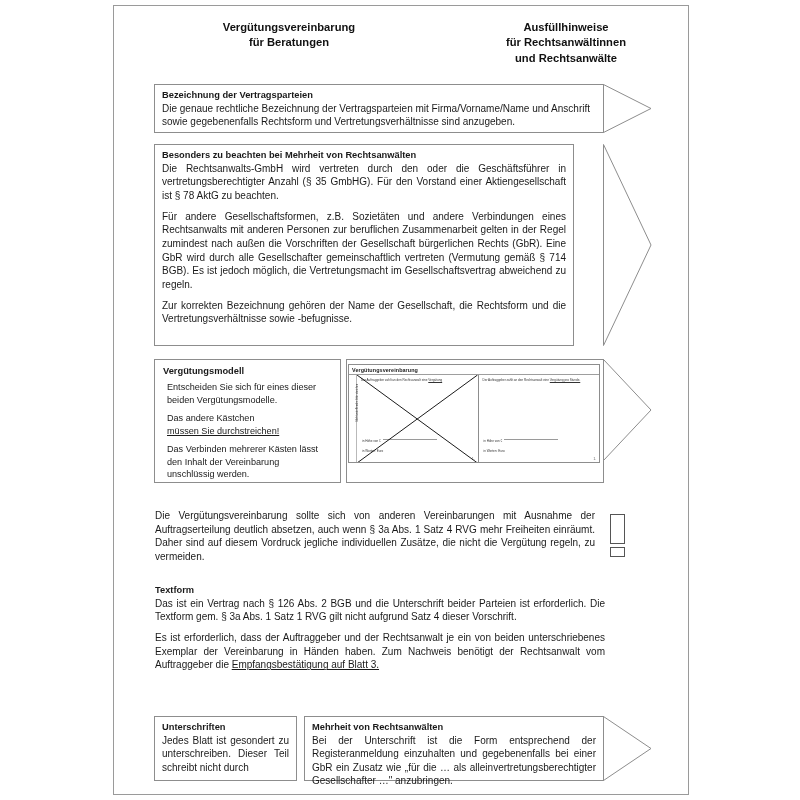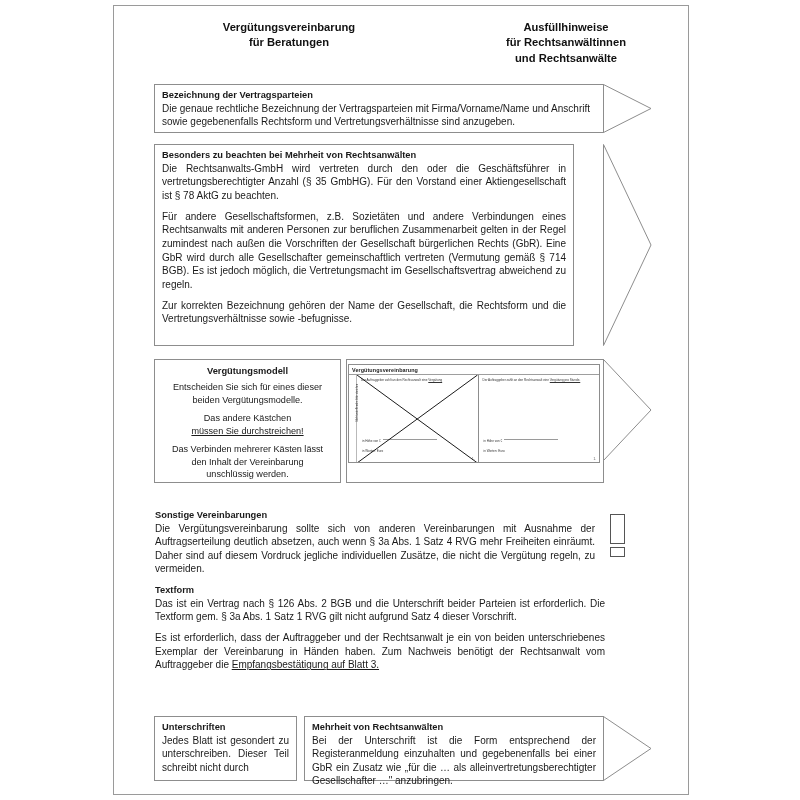--- a/index.html
+++ b/index.html
@@ -55,21 +55,21 @@
 
   
   .arrow{
     position:absolute;
     width:0;height:0;
     pointer-events:none;
   }
   .arrow svg{display:block;}
 
   
-  .vm-left{padding:5px 8px 6px 8px;text-align:center;}
+  .vm-left{padding:5px 8px 6px 8px;}
   .vm-p{font-size:9.1px;line-height:1.35;margin:4px;}
   .vm-p + .vm-p{margin-top:6.5px;}
 
   .form-mock{
     position:absolute;
     border:1px solid #8d8d8d;
     background:#fff;
     box-sizing:border-box;
     overflow:hidden;
   }
@@ -225,21 +225,20 @@
           <span>in Höhe von €</span><i></i>
         </div>
         <div class="fm-words">in Worten: Euro</div>
         <div class="fm-corner">1.</div>
       </div>
 
     </div>
   </div>
 
   <div style="position:absolute; left:41px; top:503px; width:440px;">
-    <div class="b-title">Sonstige Vereinbarungen</div>
     <p class="b-text">Die Vergütungsvereinbarung sollte sich von anderen Vereinbarungen mit Ausnahme der Auftragserteilung deutlich absetzen, auch wenn § 3a Abs. 1 Satz 4 RVG mehr Freiheiten einräumt. Daher sind auf diesem Vordruck jegliche individuellen Zusätze, die nicht die Vergütung regeln, zu vermeiden.</p>
   </div>
   <div class="excl" style="left:496px; top:508px;">
     <div class="bar"></div>
     <div class="dot"></div>
   </div>
 
   <div style="position:absolute; left:41px; top:578px; width:450px;">
     <div class="b-title">Textform</div>
     <p class="b-text">Das ist ein Vertrag nach § 126 Abs. 2 BGB und die Unterschrift beider Parteien ist erforderlich. Die Textform gem. § 3a Abs. 1 Satz 1 RVG gilt nicht aufgrund Satz 4 dieser Vorschrift.</p>

